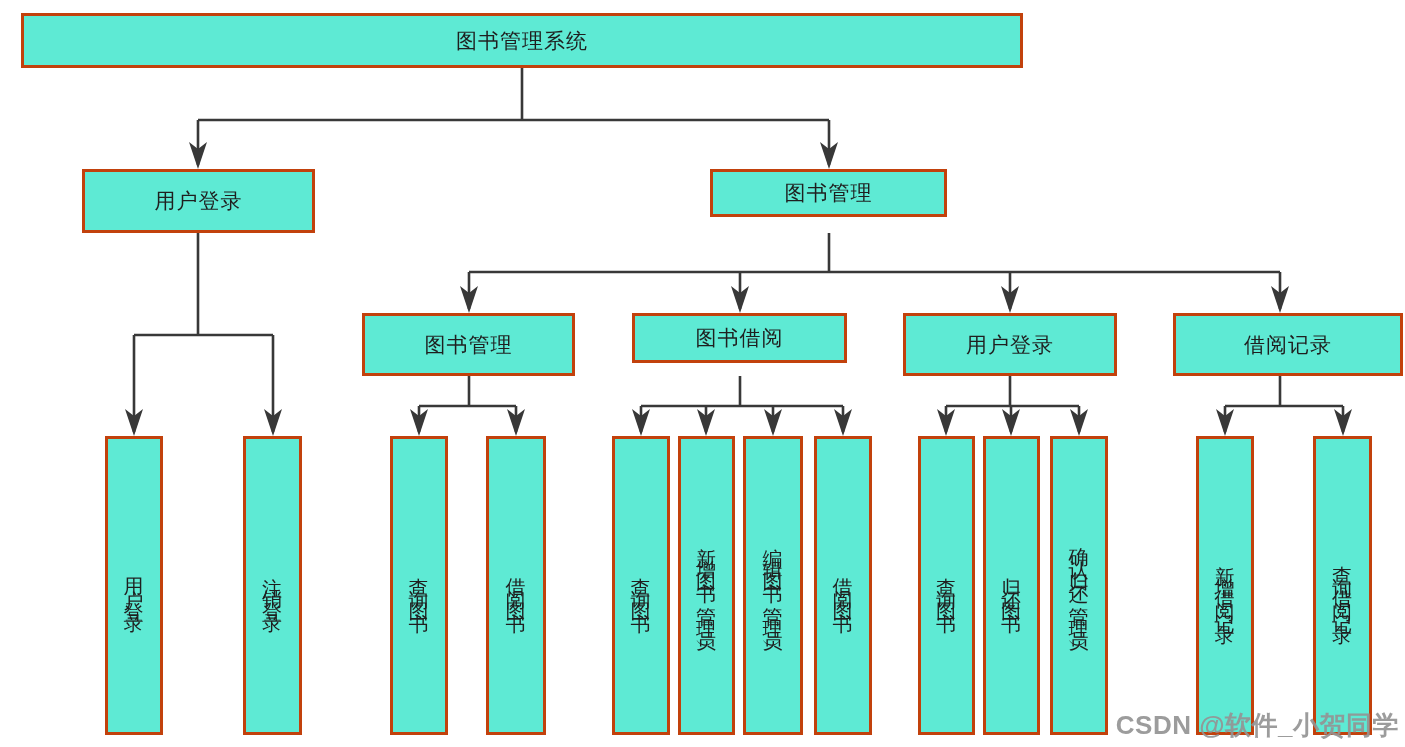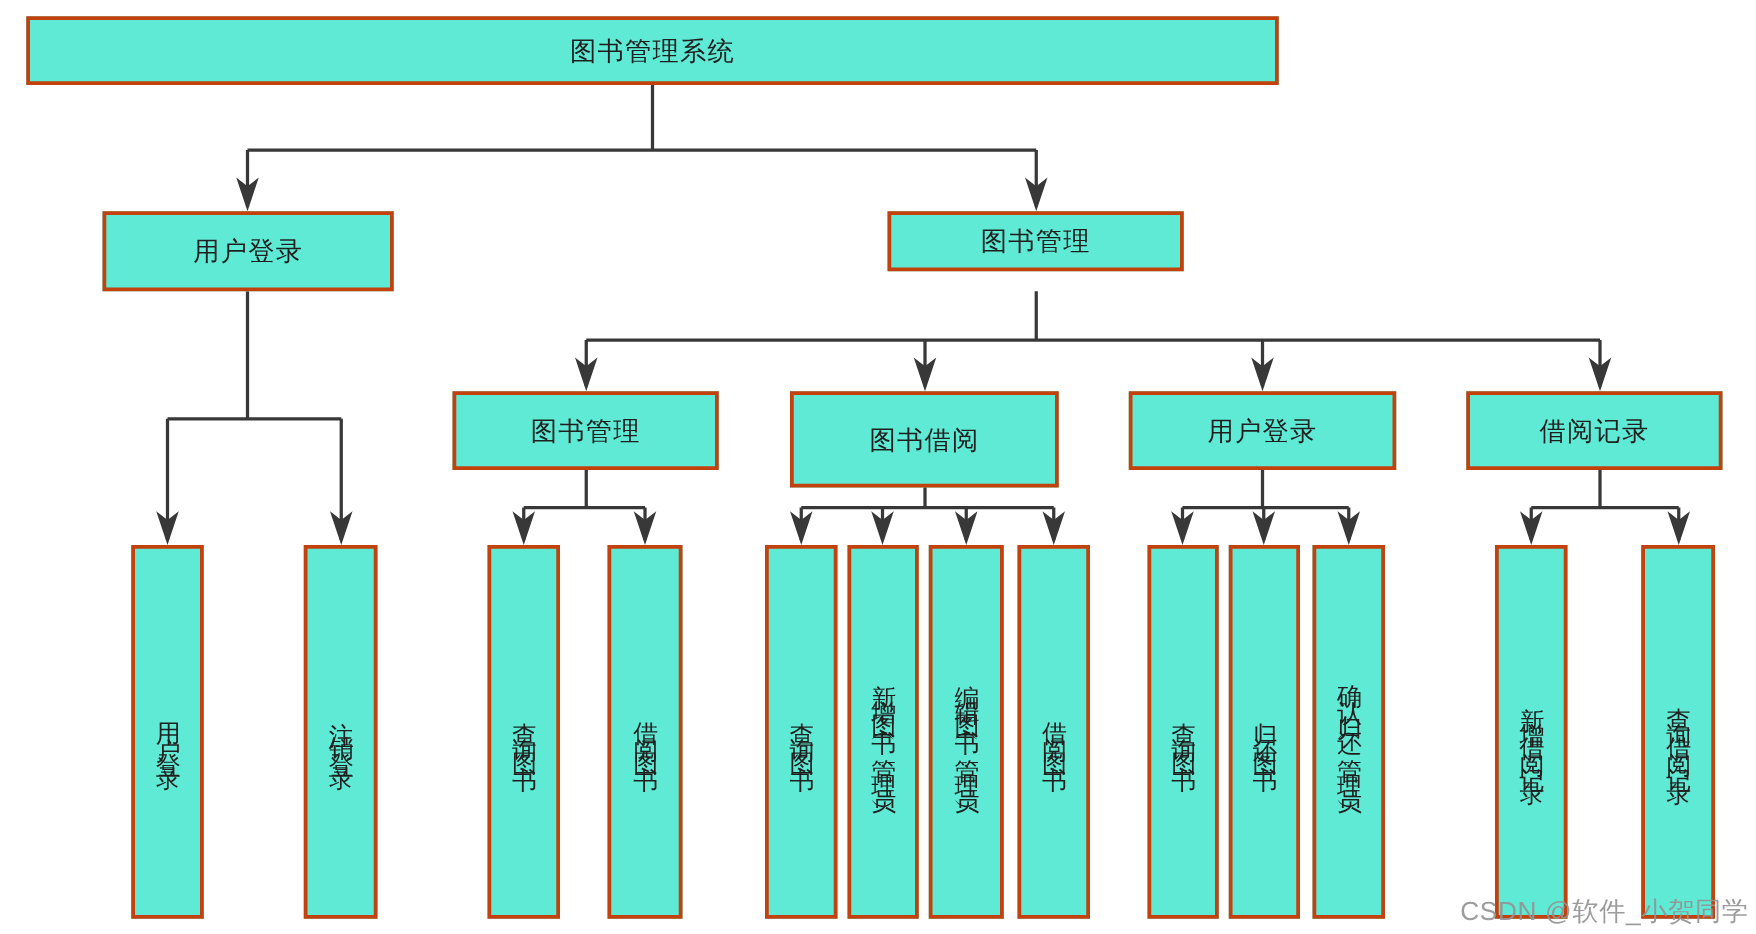--- a/index.html
+++ b/index.html
@@ -26,25 +26,26 @@
   .node.leaf span{
     writing-mode:vertical-lr;
     font-size:20px;
     letter-spacing:12px;
     line-height:1;
     color:#1f1f1f;
   }
   .watermark{
     position:absolute;
     right:6px;bottom:4px;
-    font-size:21px;
+    font-size:26px;
     color:rgba(148,148,148,0.92);
     z-index:3;
     white-space:nowrap;
     letter-spacing:0.5px;
+    font-weight:bold;
   }
 </style>
 </head>
 <body>
 
 <div class="stage">
 
   <svg class="connectors" width="1405" height="747" viewBox="0 0 1405 747">
     <defs>
       <path id="arw" d="M0 0 L-9 -27 L0 -20 L9 -27 Z"></path>
@@ -95,27 +96,27 @@
   <div class="node h" style="left:82px;top:169px;width:233px;height:64px;">
     <span>用户登录</span>
   </div>
   <div class="node h" style="left:710px;top:169px;width:237px;height:48px;">
     <span>图书管理</span>
   </div>
 
   <div class="node h" style="left:362px;top:313px;width:213px;height:63px;">
     <span>图书管理</span>
   </div>
-  <div class="node h" style="left:632px;top:313px;width:215px;height:77px;">
+  <div class="node h" style="left:632px;top:313px;width:215px;height:50px;">
     <span>图书借阅</span>
   </div>
   <div class="node h" style="left:903px;top:313px;width:214px;height:63px;">
     <span>用户登录</span>
   </div>
-  <div class="node h" style="left:1173px;top:313px;width:205px;height:63px;">
+  <div class="node h" style="left:1173px;top:313px;width:230px;height:63px;">
     <span>借阅记录</span>
   </div>
 
   <div class="node leaf" style="left:105px;width:58px;">
     <span>用户登录</span>
   </div>
   <div class="node leaf" style="left:243px;width:59px;">
     <span>注销登录</span>
   </div>
   <div class="node leaf" style="left:390px;width:58px;">

